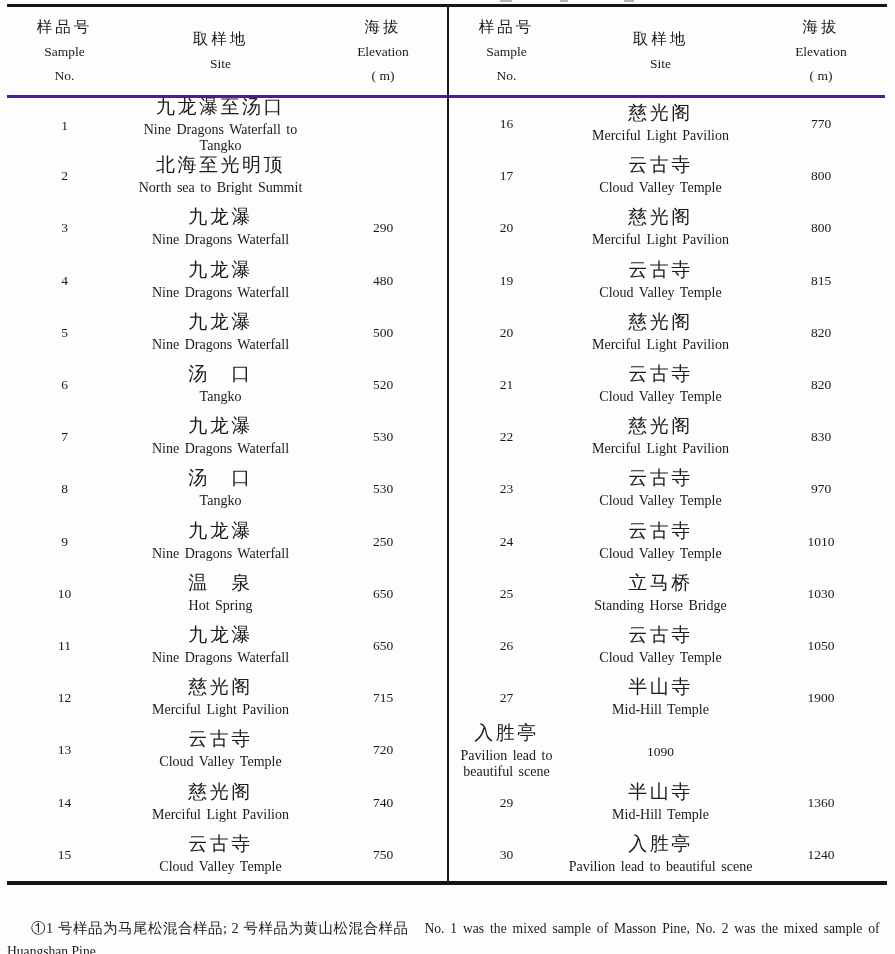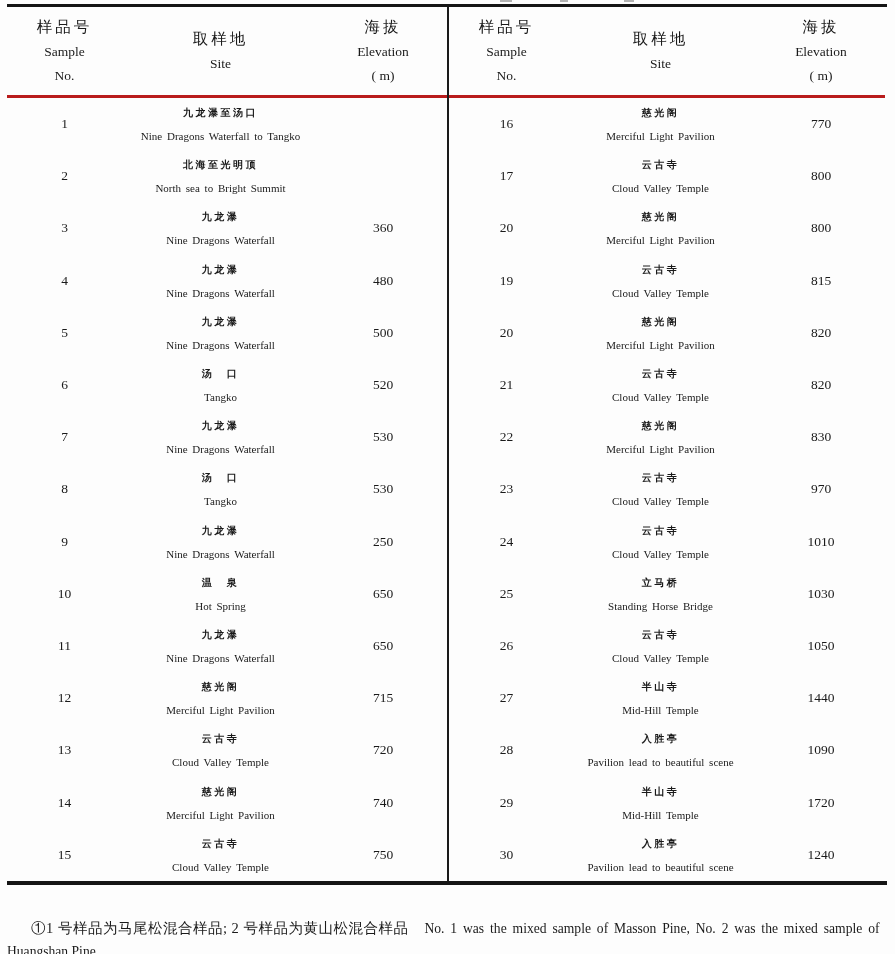--- a/index.html
+++ b/index.html
@@ -23,21 +23,21 @@
     position:absolute; left:7px; top:4px; width:880px;
     border-top:3px solid #151515;
     border-bottom:4px solid #151515;
   }
   .halves { display:flex; }
   .half { width:440px; box-sizing:border-box; }
   .half.right { border-left:2px solid #1a1a1a; width:438px; }
 
   .thead {
     height:88px;
-    border-bottom:3px solid #b91c1c;
+    border-bottom:3px solid #4c1d95;
     display:grid; grid-template-columns:115px 1fr 128px;
   }
   .hcell {
     display:flex; flex-direction:column;
     justify-content:center; align-items:center;
     text-align:center;
   }
   .h-zh { font-size:15.5px; letter-spacing:3px; line-height:18px; }
   .h-en { font-size:13.5px; line-height:17px; margin-top:7px; }
 
@@ -45,22 +45,22 @@
     height:52.2px;
     display:grid; grid-template-columns:115px 1fr 128px;
   }
   .cell {
     display:flex; flex-direction:column;
     justify-content:center; align-items:center;
     text-align:center;
   }
   .no   { font-size:13.5px; }
   .elev { font-size:13.5px; }
-  .site-zh { font-size:10px; letter-spacing:2.5px; line-height:18px;font-weight:bold; }
-  .site-en { font-size:11px; word-spacing:2px; line-height:16px; margin-top:6px; }
+  .site-zh { font-size:19px; letter-spacing:2.5px; line-height:18px; }
+  .site-en { font-size:14px; word-spacing:2px; line-height:16px; margin-top:6px; }
 
   .footnote { position:absolute; left:7px; top:891px; width:881px; }
   .fn-line1 { display:flex; white-space:nowrap; padding-left:24px; align-items:baseline;margin-top:28px; }
   .fn-zh { font-size:14.5px; letter-spacing:.5px; }
   .fn-en { font-size:13.6px; word-spacing:2.5px; margin-left:16px; }
   .fn-line2 { margin-top:6px; font-size:13.6px; }
 </style>
 </head>
 <body>
 
@@ -108,21 +108,21 @@
     </div>
     <div class="cell elev"></div>
   </div>
 
   <div class="row">
     <div class="cell no">3</div>
     <div class="cell site">
       <span class="site-zh">九龙瀑</span>
       <span class="site-en">Nine Dragons Waterfall</span>
     </div>
-    <div class="cell elev">360</div>
+    <div class="cell elev">290</div>
   </div>
 
   <div class="row">
     <div class="cell no">4</div>
     <div class="cell site">
       <span class="site-zh">九龙瀑</span>
       <span class="site-en">Nine Dragons Waterfall</span>
     </div>
     <div class="cell elev">480</div>
   </div>
@@ -344,39 +344,38 @@
     </div>
     <div class="cell elev">1050</div>
   </div>
 
   <div class="row">
     <div class="cell no">27</div>
     <div class="cell site">
       <span class="site-zh">半山寺</span>
       <span class="site-en">Mid-Hill Temple</span>
     </div>
-    <div class="cell elev">1440</div>
-  </div>
-
-  <div class="row">
-    <div class="cell no">28</div>
+    <div class="cell elev">1900</div>
+  </div>
+
+  <div class="row">
     <div class="cell site">
       <span class="site-zh">入胜亭</span>
       <span class="site-en">Pavilion lead to beautiful scene</span>
     </div>
     <div class="cell elev">1090</div>
   </div>
 
   <div class="row">
     <div class="cell no">29</div>
     <div class="cell site">
       <span class="site-zh">半山寺</span>
       <span class="site-en">Mid-Hill Temple</span>
     </div>
-    <div class="cell elev">1720</div>
+    <div class="cell elev">1360</div>
   </div>
 
   <div class="row">
     <div class="cell no">30</div>
     <div class="cell site">
       <span class="site-zh">入胜亭</span>
       <span class="site-en">Pavilion lead to beautiful scene</span>
     </div>
     <div class="cell elev">1240</div>
   </div>

